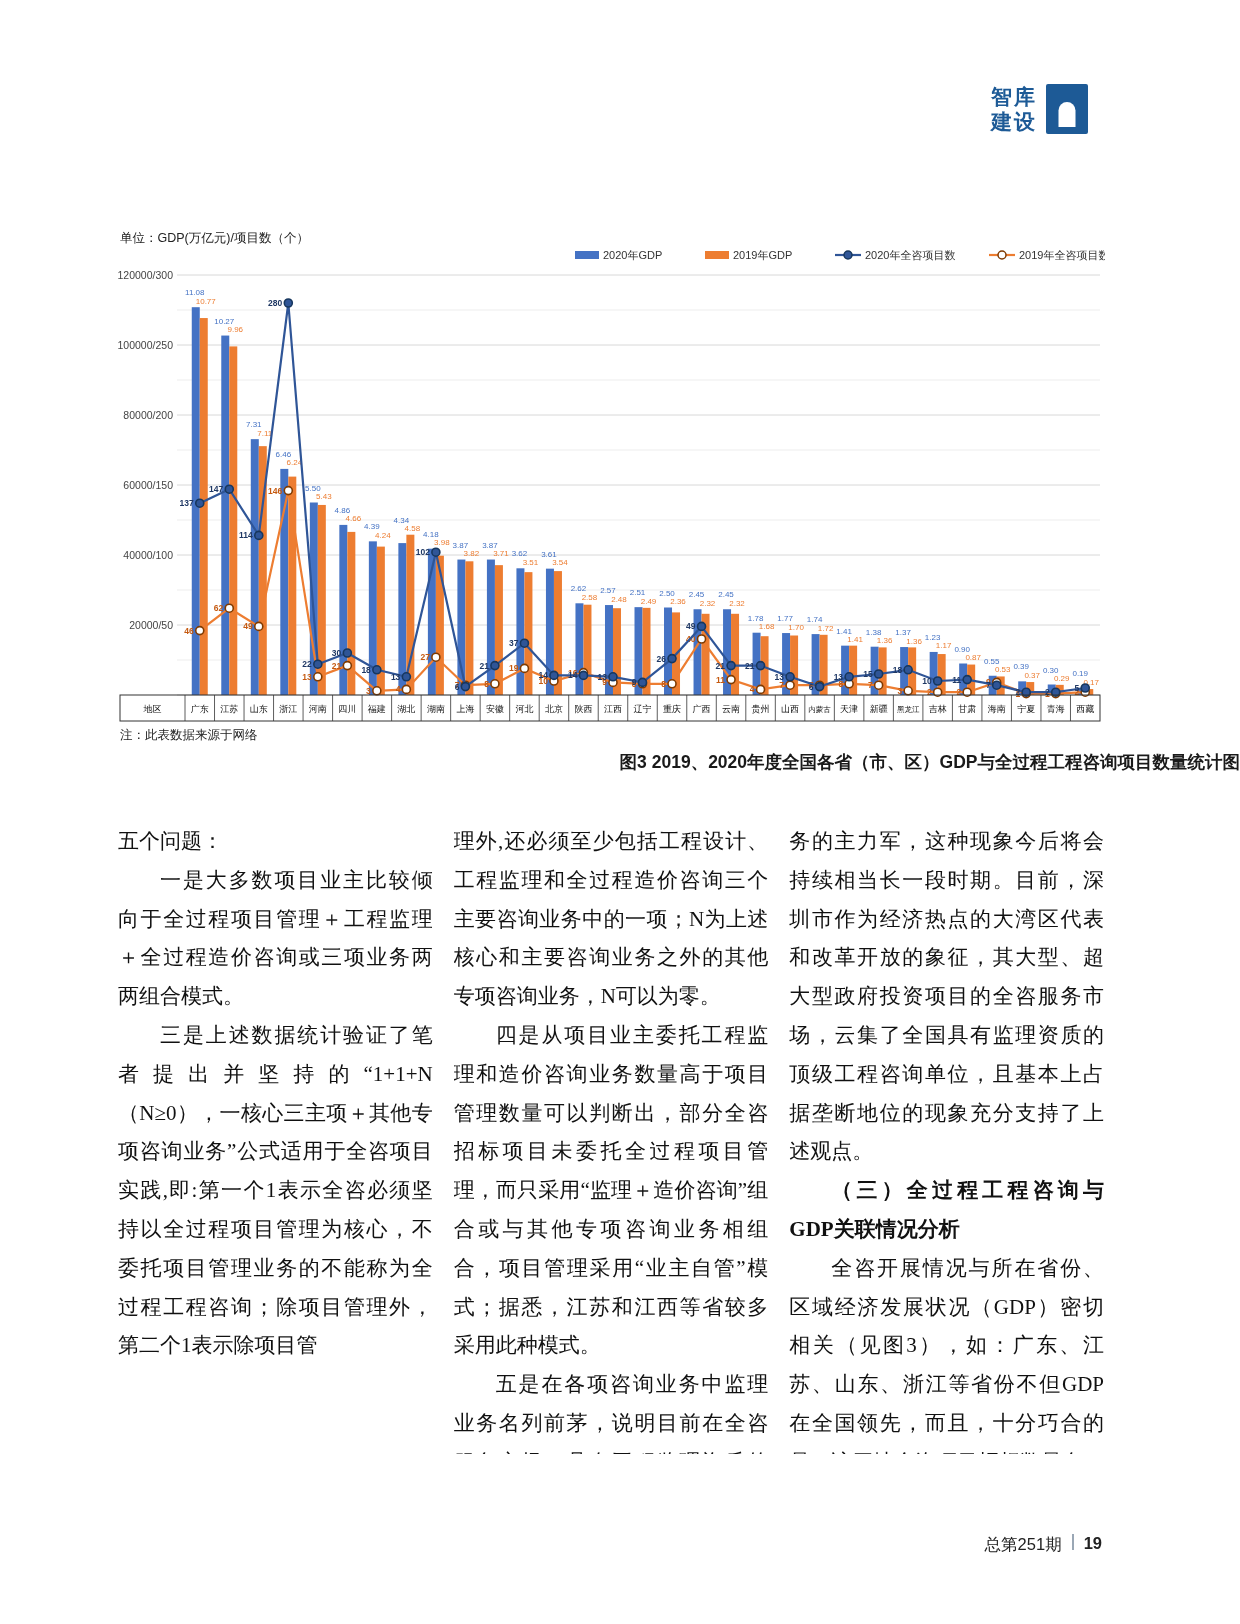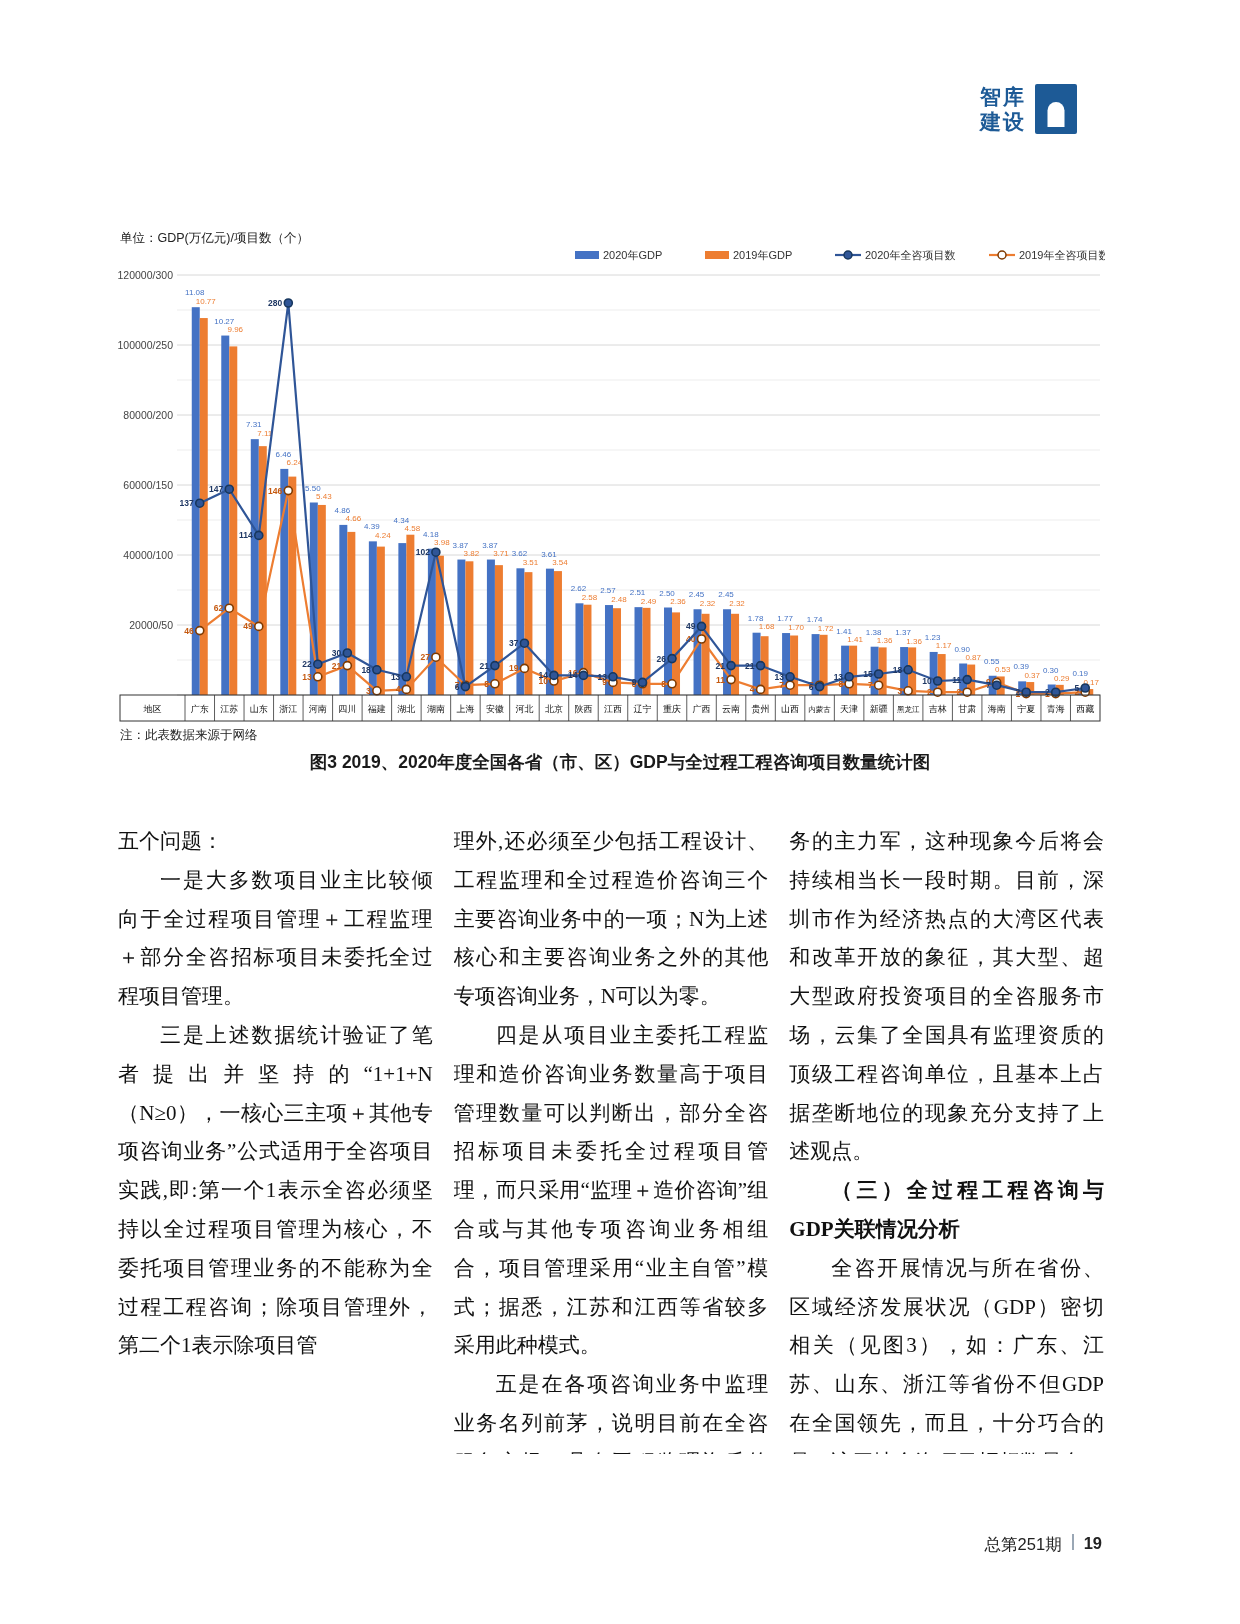--- a/index.html
+++ b/index.html
@@ -1,29 +1,29 @@
 <!DOCTYPE html>
 <html><head>
 <meta charset="utf-8">
 <style>
   html,body{margin:0;padding:0;background:#f2f2f2;}
   .page{position:relative;width:1240px;height:1624px;background:#ffffff;margin:0 auto;overflow:hidden;
         font-family:"Liberation Sans",sans-serif;}
   
-  .logo{position:absolute;top:84px;right:163px;display:flex;align-items:center;gap:9px;margin-left:14px;}
+  .logo{position:absolute;top:84px;right:152px;display:flex;align-items:center;gap:9px;margin-left:14px;}
   .logo-text{color:#1d5a96;font-weight:bold;font-size:21px;line-height:25px;letter-spacing:2px;
              font-family:"Liberation Sans",sans-serif;}
   .logo-box{width:42px;height:50px;background:#1d5a96;position:relative;border-radius:2px;}
   .logo-arch{position:absolute;left:50%;transform:translateX(-50%);bottom:7px;width:17px;height:25px;
              background:#ffffff;border-radius:9px 9px 0 0;}
   
   .unit-label{position:absolute;left:120px;top:230px;font-size:12.5px;color:#222;}
   #chart-svg{position:absolute;left:115px;top:235px;}
   .chart-note{position:absolute;left:120px;top:727px;font-size:12.5px;color:#222;}
-  .caption{position:absolute;left:0;top:750px;width:100%;text-align:center;font-weight:bold;
+  .caption{position:absolute;left:0;top:750px;width:100%;text-align:right;font-weight:bold;
            font-size:17.5px;color:#1a1a1a;}
   
   .cols{position:absolute;left:118px;top:822px;width:986px;height:632px;display:flex;gap:21px;}
   .col{flex:1;overflow:hidden;}
   .col p{margin:0;font-size:21px;line-height:38.8px;text-align:justify;color:#111;
          font-family:"Liberation Serif",serif;}
   .ind{text-indent:2em;}
   .hd{font-weight:bold;}
   
   .footer{position:absolute;top:1534px;right:138px;display:flex;align-items:flex-start;gap:10px;
@@ -413,21 +413,21 @@
         <circle cx="887" cy="20" r="4" fill="#ffffff" stroke="#7F3A00" stroke-width="1.5"></circle>
         <text x="904" y="24" fill="#333">2019年全咨项目数</text>
       </g>
     </svg>
   <div class="chart-note">注：此表数据来源于网络</div>
   <div class="caption">图3 2019、2020年度全国各省（市、区）GDP与全过程工程咨询项目数量统计图</div>
 
   <div class="cols">
     <div class="col">
       <p>五个问题：</p>
-      <p class="ind">一是大多数项目业主比较倾向于全过程项目管理＋工程监理＋部分全咨招标项目未委托全过程项目管理。</p>
+      <p class="ind">一是大多数项目业主比较倾向于全过程项目管理＋工程监理＋全过程造价咨询或三项业务两两组合模式。</p>
       <p class="ind">三是上述数据统计验证了笔者提出并坚持的“1+1+N（N≥0），一核心三主项＋其他专项咨询业务”公式适用于全咨项目实践,即:第一个1表示全咨必须坚持以全过程项目管理为核心，不委托项目管理业务的不能称为全过程工程咨询；除项目管理外，第二个1表示除项目管</p>
     </div>
     <div class="col">
       <p>理外,还必须至少包括工程设计、工程监理和全过程造价咨询三个主要咨询业务中的一项；N为上述核心和主要咨询业务之外的其他专项咨询业务，N可以为零。</p>
       <p class="ind">四是从项目业主委托工程监理和造价咨询业务数量高于项目管理数量可以判断出，部分全咨招标项目未委托全过程项目管理，而只采用“监理＋造价咨询”组合或与其他专项咨询业务相组合，项目管理采用“业主自管”模式；据悉，江苏和江西等省较多采用此种模式。</p>
       <p class="ind">五是在各项咨询业务中监理业务名列前茅，说明目前在全咨服务市场，具有工程监理资质的综合性工程咨询单位是全咨服</p>
     </div>
     <div class="col">
       <p>务的主力军，这种现象今后将会持续相当长一段时期。目前，深圳市作为经济热点的大湾区代表和改革开放的象征，其大型、超大型政府投资项目的全咨服务市场，云集了全国具有监理资质的顶级工程咨询单位，且基本上占据垄断地位的现象充分支持了上述观点。</p>
       <p class="ind hd">（三）全过程工程咨询与GDP关联情况分析</p>

